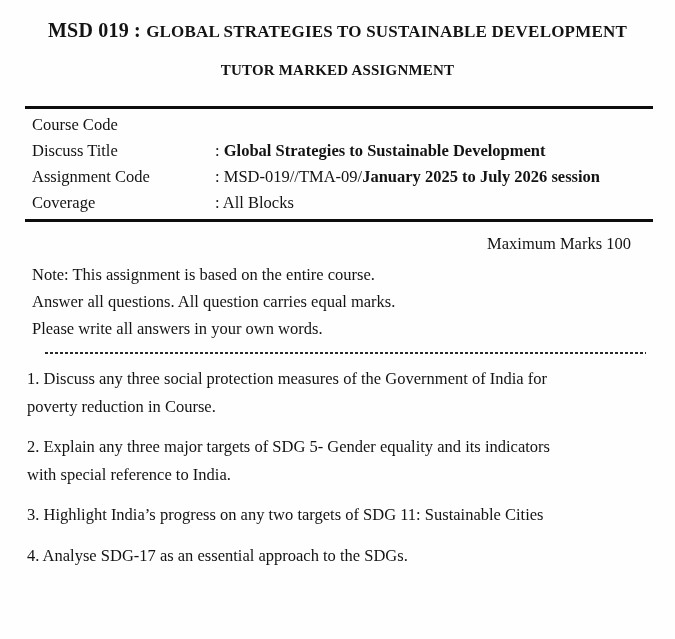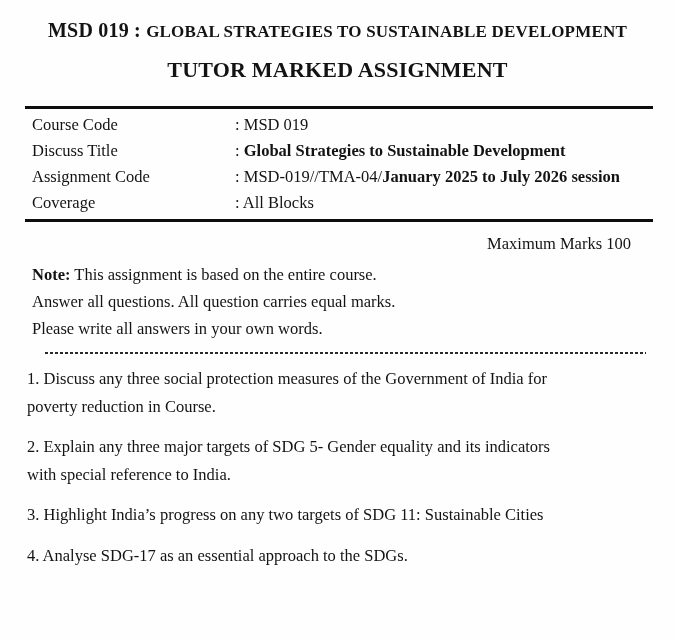--- a/index.html
+++ b/index.html
@@ -26,36 +26,35 @@
     margin: 0;
     font-weight: bold;
     line-height: 26px;
     letter-spacing: 0.2px;
   }
   .doc-title .t-prefix { font-size: 20px; }
   .doc-title .t-main   { font-size: 17px; }
   .doc-subtitle {
     margin: 15px 0 0 0;
     font-weight: bold;
-    font-size: 22px;
+    font-size: 15px;
     line-height: 20px;
     letter-spacing: 0.2px;
   }
 
   
   .course-table {
     margin: 26px 22px 0 25px;
     border-top: 3px solid #0d0d0d;
     border-bottom: 3px solid #0d0d0d;
     padding: 3px 0;
   }
   .course-row {
     display: flex;
     line-height: 26px;
-    gap: 20px;
   }
   .course-row .c-label {
     flex: 0 0 183px;
     padding-left: 7px;
   }
   .course-row .c-value b { font-weight: bold; }
 
   
   .marks {
     margin: 9px 44px 0 0;
@@ -63,21 +62,21 @@
     line-height: 26px;
   }
   .marks .marks-breakdown { font-weight: bold; }
 
   
   .note {
     margin: 4px 0 0 32px;
     line-height: 27px;
   }
   .note p { margin: 0; }
-  .note .note-label { font-weight: bold; }
+  .note .note-label { font-weight: normal; }
 
   
   .dashed-line {
     margin: 10px 0 0 45px;
     width: 601px;
     height: 2px;
     background-image: repeating-linear-gradient(
       to right, #2a2a2a 0px, #2a2a2a 3px, transparent 3px, transparent 5px);
   }
 
@@ -98,29 +97,28 @@
   <header class="doc-header">
     <h1 class="doc-title">
       <span class="t-prefix">MSD 019 : </span><span class="t-main">GLOBAL STRATEGIES TO SUSTAINABLE DEVELOPMENT</span>
     </h1>
     <h2 class="doc-subtitle">TUTOR MARKED ASSIGNMENT</h2>
   </header>
 
   <section class="course-table">
     <div class="course-row">
       <span class="c-label">Course Code</span>
-      <span class="c-value"><span>: MSD 019</span><b></b></span>
     </div>
     <div class="course-row">
       <span class="c-label">Discuss Title</span>
       <span class="c-value"><span>: </span><b>Global Strategies to Sustainable Development</b></span>
     </div>
     <div class="course-row">
       <span class="c-label">Assignment Code</span>
-      <span class="c-value"><span>: MSD-019//TMA-04/</span><b>January 2025 to July 2026 session</b></span>
+      <span class="c-value"><span>: MSD-019//TMA-09/</span><b>January 2025 to July 2026 session</b></span>
     </div>
     <div class="course-row">
       <span class="c-label">Coverage</span>
       <span class="c-value"><span>: All Blocks</span><b></b></span>
     </div>
   </section>
 
   <div class="marks">
     <div class="marks-maximum">Maximum Marks 100</div>
   </div>

